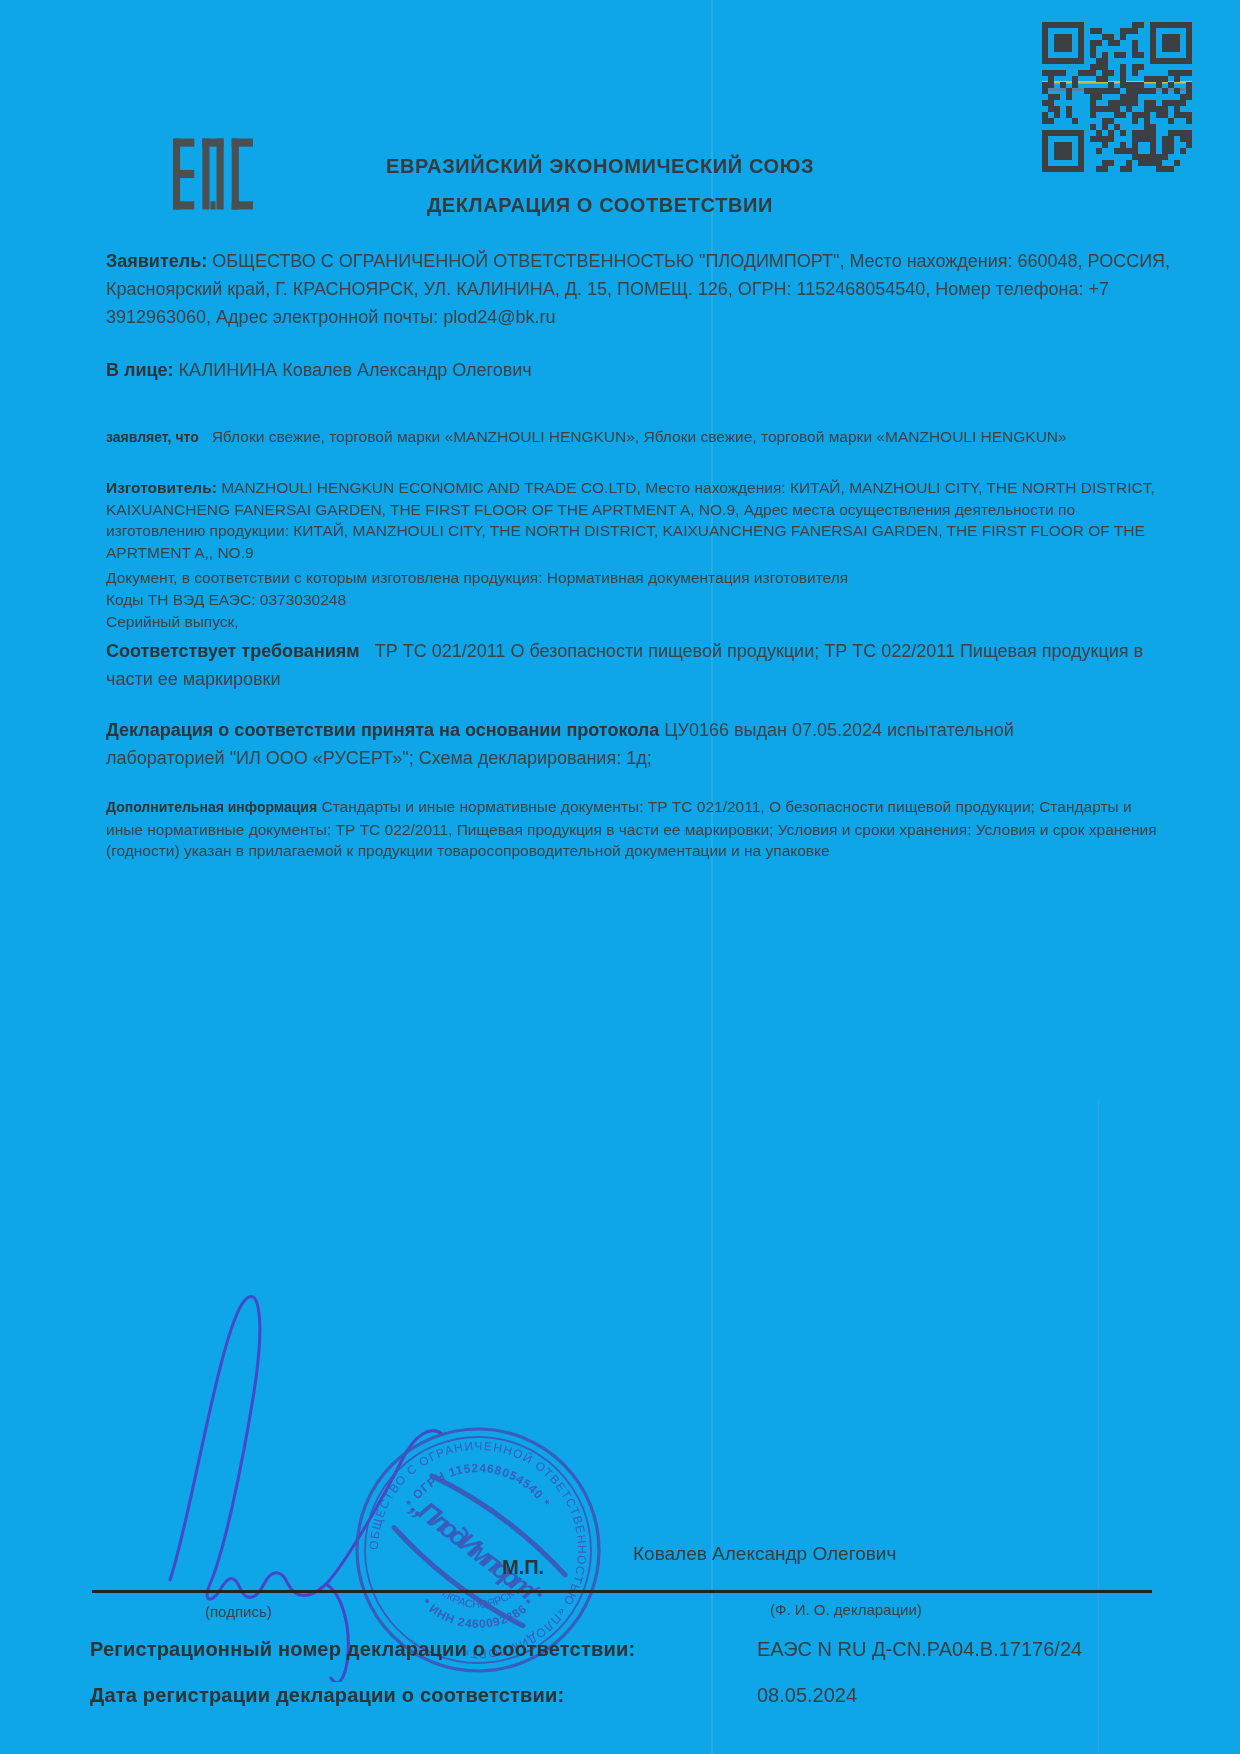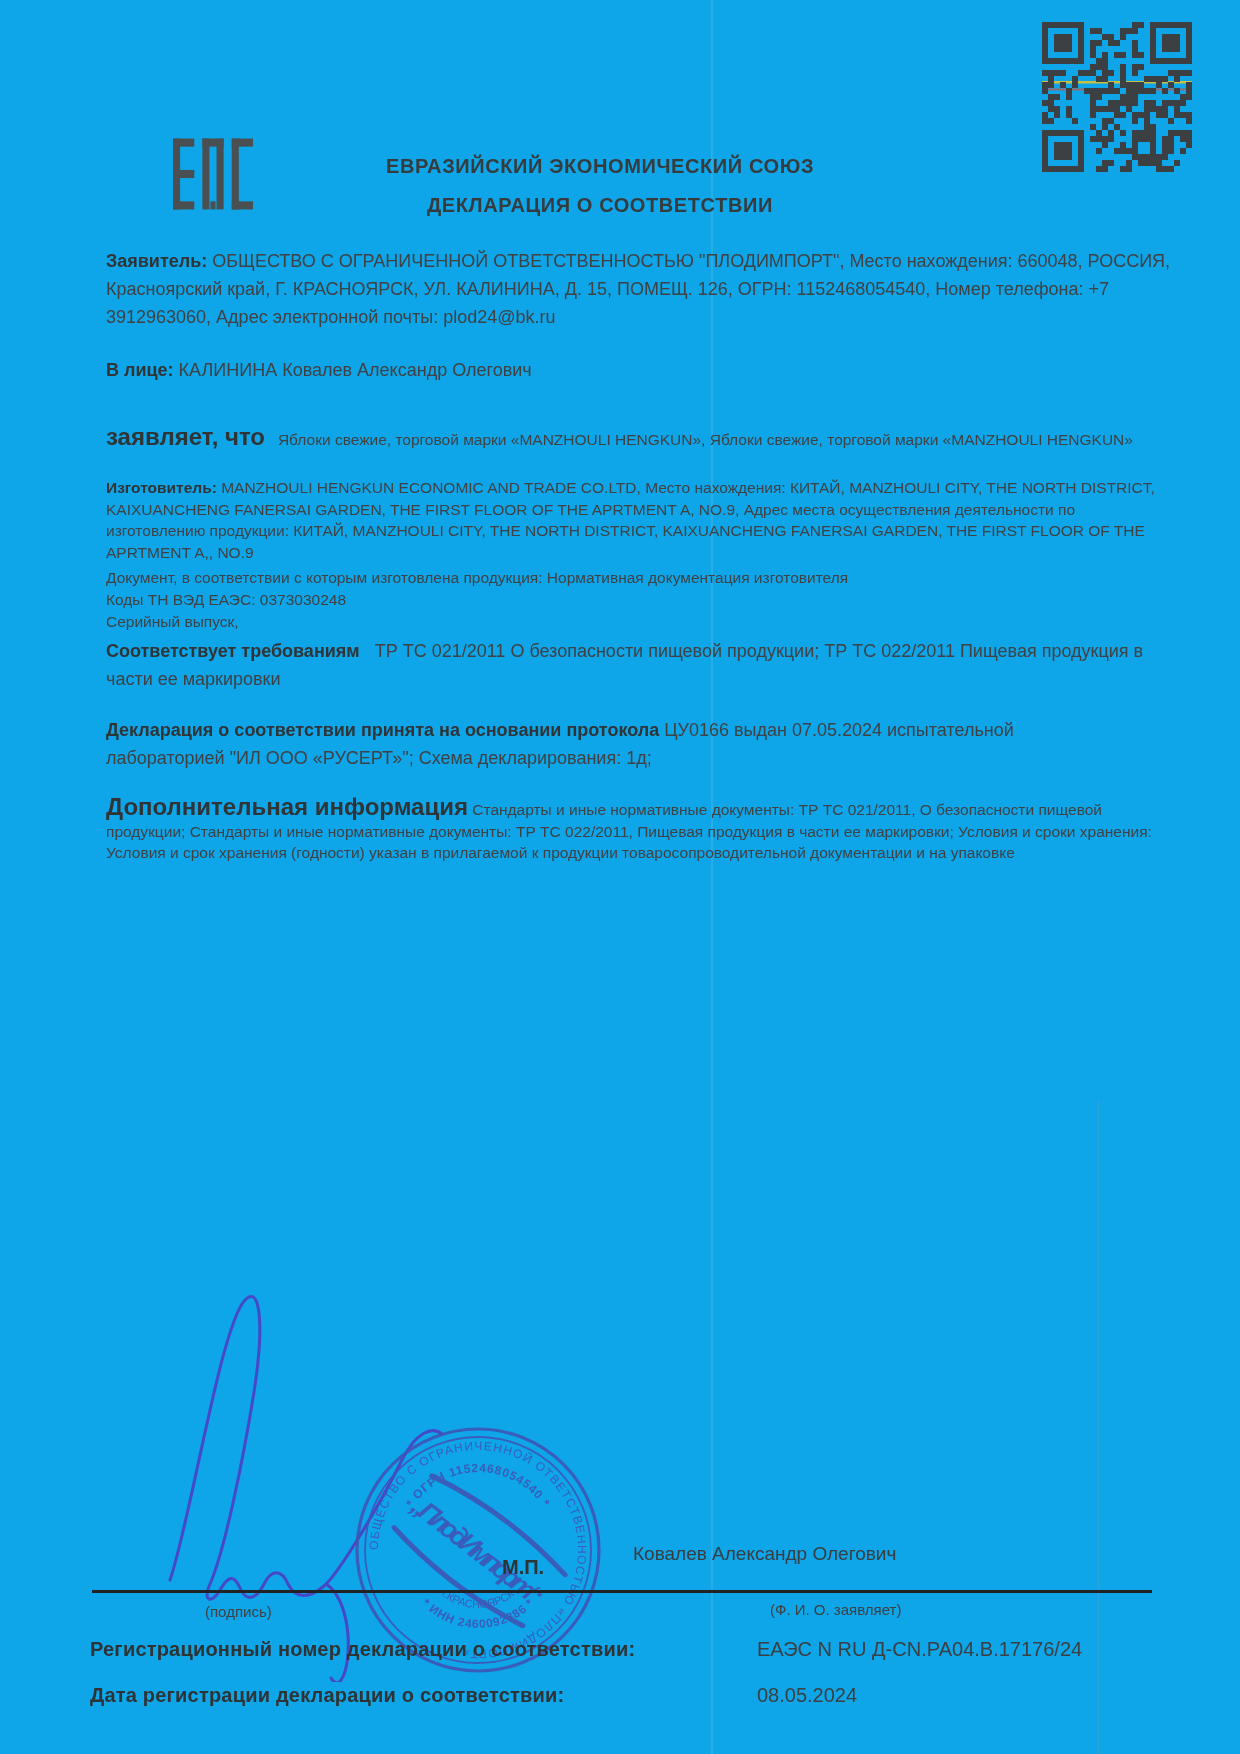--- a/index.html
+++ b/index.html
@@ -28,21 +28,21 @@
   }
   .t-union{top:155px;}
   .t-doc{top:194px;}
   .blk{
     position:absolute;left:90px;width:1065px;margin:16px;
     white-space:pre-wrap;
   }
   .large{font-size:18px;line-height:28px;}
   .small{font-size:15.5px;line-height:21.5px;}
   .blk b{color:#2f3436;}
-  .lead{font-size:24px;font-weight:bold;color:#2f3436;}
+  .lead{font-size:14px;font-weight:bold;color:#2f3436;}
   .sig-svg{position:absolute;left:140px;top:1262px;width:320px;height:420px;}
   .stamp-svg{position:absolute;left:352px;top:1424px;width:252px;height:252px;opacity:0.9;}
   .mp{position:absolute;left:502px;top:1524px;font-size:20px;font-weight:bold;color:#2e3336;margin-top:32px;}
   .signer{position:absolute;left:633px;top:1543px;font-size:19px;color:#383d3f;}
   .sig-rule{position:absolute;left:92px;top:1590px;width:1060px;height:3px;background:#202224;}
   .cap{position:absolute;font-size:15px;color:#3c4143;}
   .cap-sign{left:205px;top:1603px;}
   .cap-fio{left:770px;top:1601px;}
   .reg-label{position:absolute;left:90px;font-size:20px;font-weight:bold;color:#2e3335;letter-spacing:0.2px;}
   .reg-value{position:absolute;left:757px;font-size:20px;color:#3a3f41;}
@@ -132,20 +132,20 @@
       <path d="M 46 160 Q 128 174 208 158" stroke="#3d56b6" stroke-width="5" fill="none" stroke-linecap="round"></path>
       <text x="126" y="136" text-anchor="middle" font-size="27" font-weight="bold" font-style="italic" fill="#3d56b6" textLength="158">„ПлодИмпорт“</text>
     </g>
   </svg>
 
   <div class="mp">М.П.</div>
   <div class="signer">Ковалев Александр Олегович</div>
 
   <div class="sig-rule"></div>
   <div class="cap cap-sign">(подпись)</div>
-  <div class="cap cap-fio">(Ф. И. О. заявляет)</div>
+  <div class="cap cap-fio">(Ф. И. О. декларации)</div>
 
   <div class="reg-label r1">Регистрационный номер декларации о соответствии:</div>
   <div class="reg-value r1">ЕАЭС N RU Д-CN.РА04.В.17176/24</div>
   <div class="reg-label r2">Дата регистрации декларации о соответствии:</div>
   <div class="reg-value r2">08.05.2024</div>
 
 </div>
 
 </body></html>

